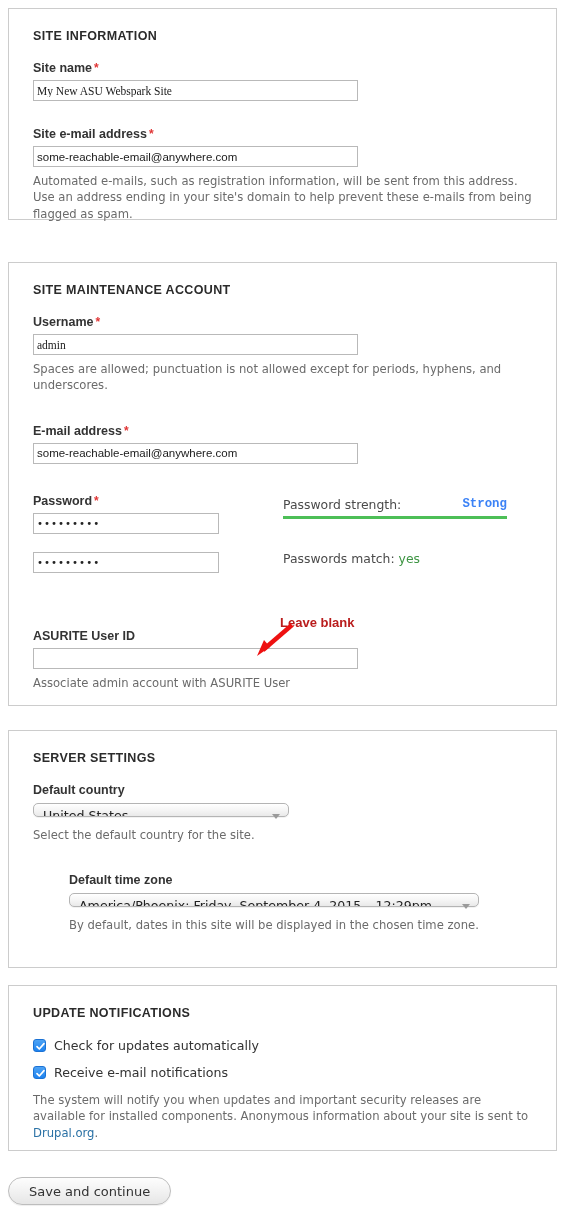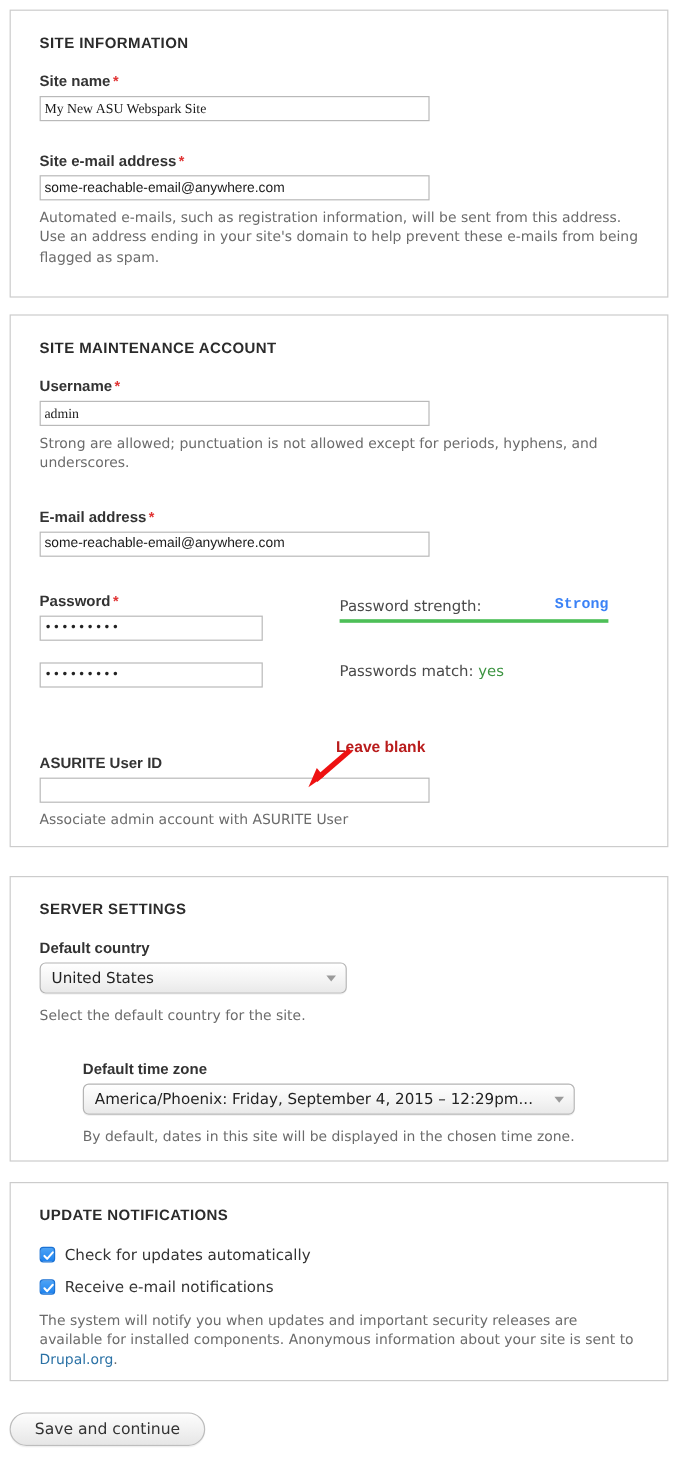--- a/index.html
+++ b/index.html
@@ -142,21 +142,21 @@
   .pw-match .ok { color: #3d9442; }
 
   
   .select-wrap {
     position: relative;
     display: inline-block;
   }
   select.styled-select,
   .fake-select {
     box-sizing: border-box;
-    height: 26px;
+    height: 14px;
     line-height: 24px;
     padding: 0 26px 0 9px;
     border: 1px solid #b4b4b4;
     border-radius: 5px;
     background: linear-gradient(to bottom, #ffffff 0%, #f4f4f4 55%, #e9e9e9 100%);
     font-family: "DejaVu Sans", sans-serif;
     font-size: 12.6px;
     color: #222222;
     -webkit-appearance: none;
     appearance: none;
@@ -234,21 +234,21 @@
     color: #333333;
     box-shadow: 0 1px 1px rgba(0,0,0,0.07);
     cursor: pointer;
   }
 </style>
 </head>
 <body>
 
 <div class="page">
 
-  <div class="panel" style="top:8px; height:240px;">
+  <div class="panel" style="top:8px; height:212px;">
     <div class="panel-inner">
       <div class="legend">SITE INFORMATION</div>
 
       <div class="form-item">
         <label class="field-label">
           <span>Site name</span><span class="req">*</span>
         </label>
         <input class="text-input w-wide" type="text" value="My New ASU Webspark Site" style="">
       </div>
 
@@ -264,21 +264,21 @@
 
   <div class="panel" style="top:262px; height:444px;">
     <div class="panel-inner">
       <div class="legend">SITE MAINTENANCE ACCOUNT</div>
 
       <div class="form-item">
         <label class="field-label">
           <span>Username</span><span class="req">*</span>
         </label>
         <input class="text-input w-wide" type="text" value="admin" style="">
-        <div class="description">Strong are allowed; punctuation is not allowed except for periods, hyphens, and underscores.</div>
+        <div class="description">Spaces are allowed; punctuation is not allowed except for periods, hyphens, and underscores.</div>
       </div>
 
       <div class="form-item" style="margin-top:30px;">
         <label class="field-label">
           <span>E-mail address</span><span class="req">*</span>
         </label>
         <input class="text-input w-mid" type="text" value="some-reachable-email@anywhere.com" style="">
       </div>
 
       <div class="form-item pw-row" style="margin-top:30px;">

